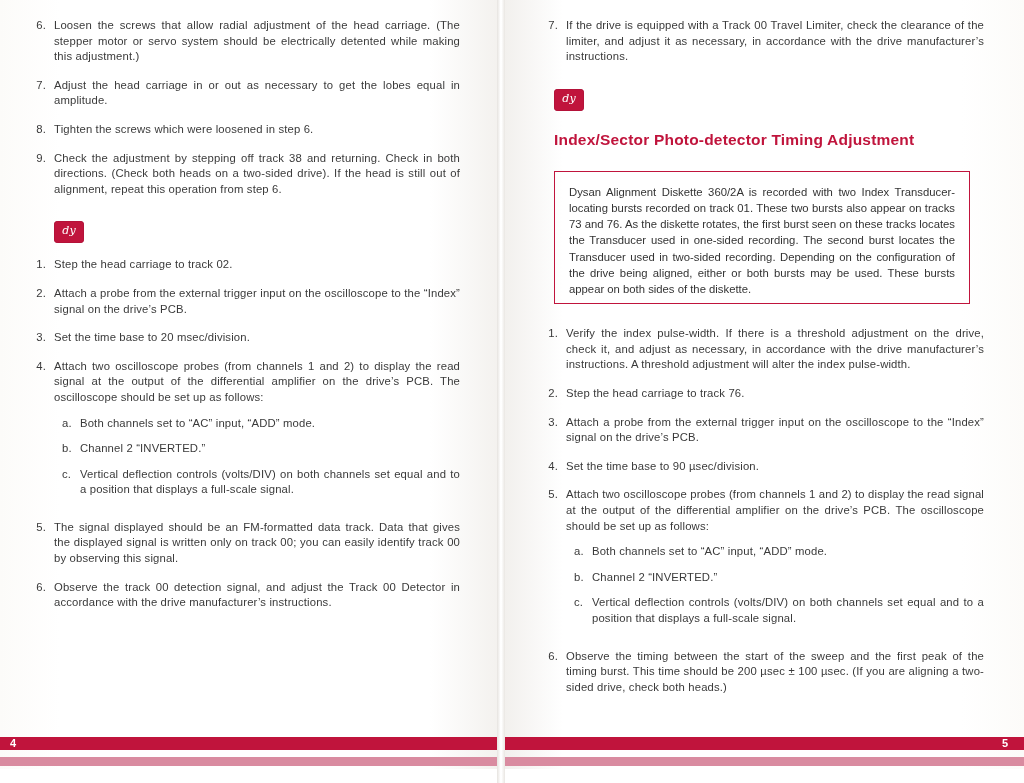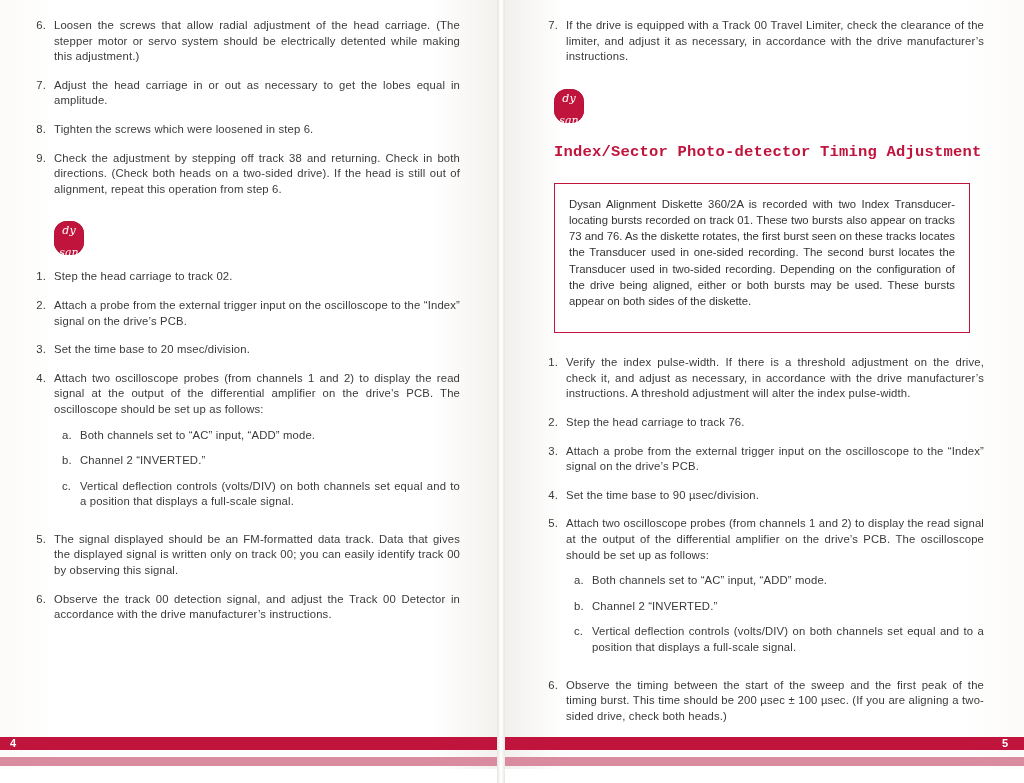--- a/index.html
+++ b/index.html
@@ -83,22 +83,22 @@
     text-align: left;
     padding-left: 8px;
     box-sizing: border-box;
   }
   .sub .body { flex: 1; }
   .sublist { margin-left: 8px; }
 
   
   .logo {
     width: 30px;
-    height: 34px;
-    border-radius: 13px;
+    height: 22px;
+    border-radius: 4px;
     background: #c0143c;
     color: #ffffff;
     position: relative;
     margin: 24px 0 14px 26px;
     box-shadow: 0 0 0 0.5px #a81036 inset;
   }
   .logo .l1, .logo .l2 {
     position: absolute;
     left: 0;
     width: 100%;
@@ -111,28 +111,27 @@
   }
   .logo .l1 { top: 4px; }
   .logo .l2 { top: 26px; }
 
   h2.section-title {
     color: #c0143c;
     font-size: 15.5px;
     font-weight: bold;
     margin: 20px 0 22px 26px;
     letter-spacing: 0.2px;
-    font-family: Liberation Mono, monospace;
   }
   h2.section-title.right { margin-left: 14px; }
 
   .callout {
     border: 1.6px solid #c0143c;
     margin: 6px 14px 22px 14px;
-    padding: 12px 14px 23px 14px;
+    padding: 12px 14px 6px 14px;
     font-size: 11.3px;
     line-height: 16.2px;
     text-align: justify;
     color: #333;
   }
 
   
   .footer {
     position: absolute;
     bottom: 0;

